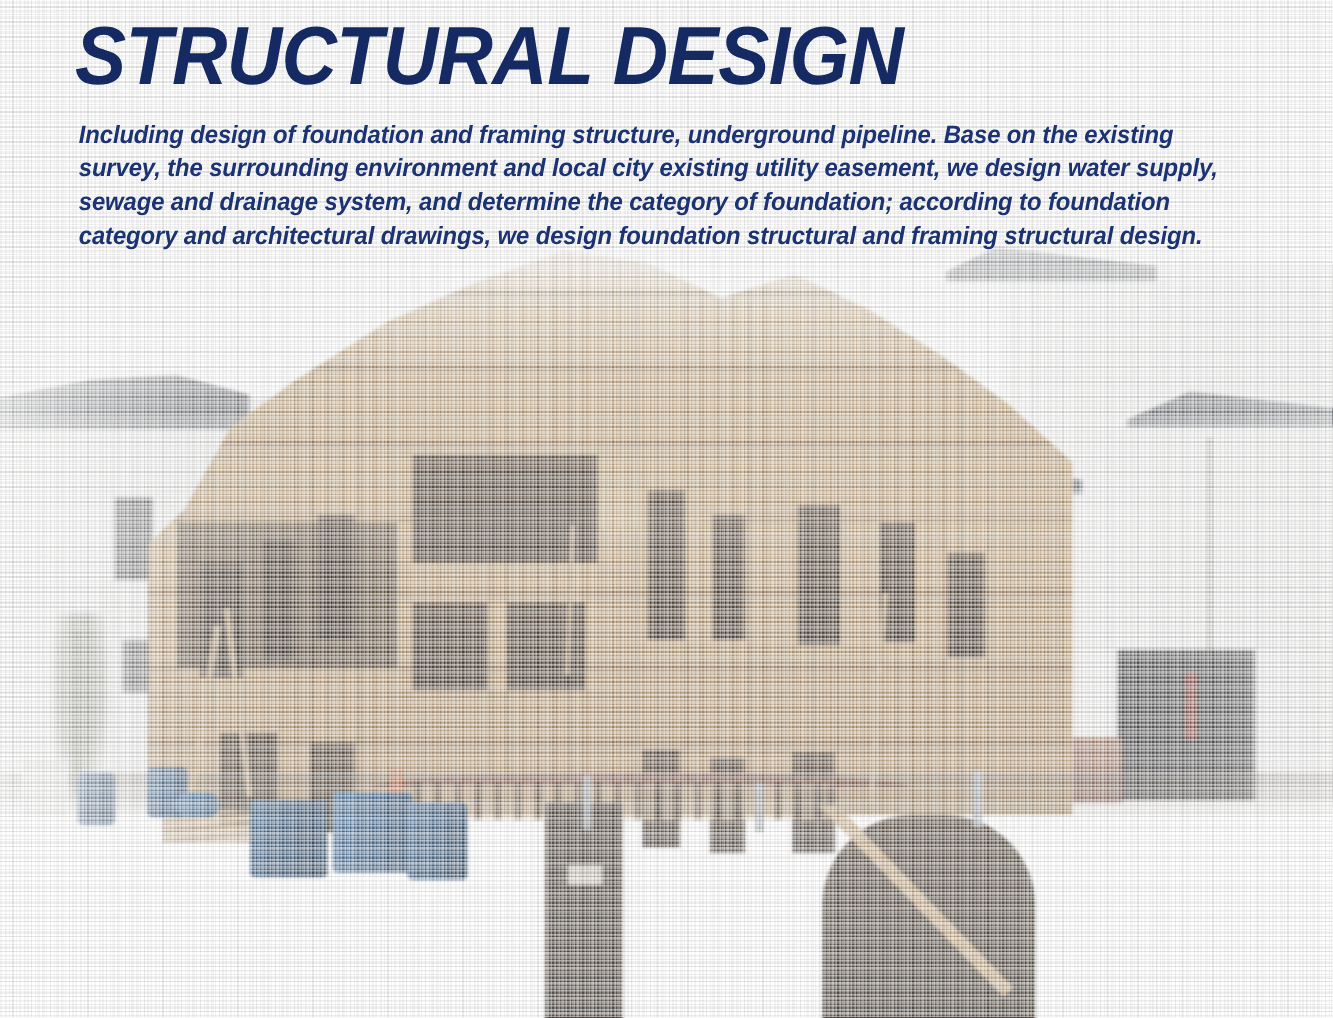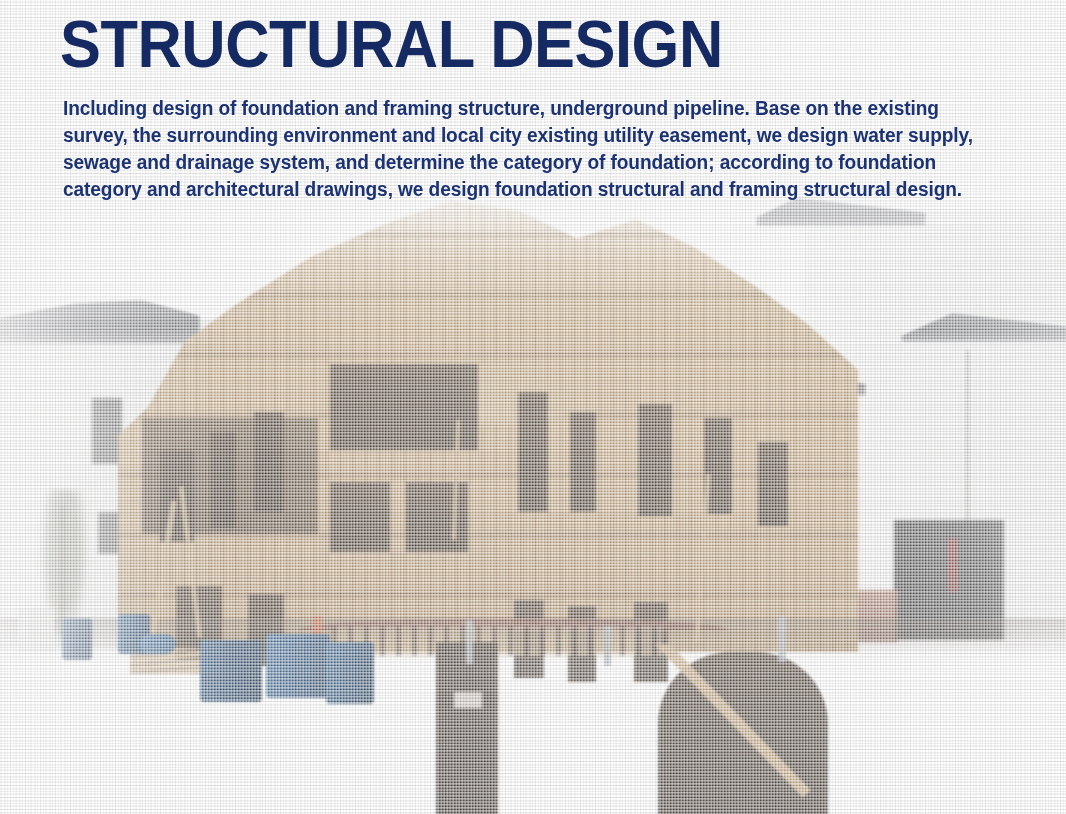--- a/index.html
+++ b/index.html
@@ -13,20 +13,21 @@
   }
 
   
   #slide {
     position: relative;
     width: 1066px;
     height: 814px;
     overflow: hidden;
     background: #fdfdfd;
     user-select: none;
+    font-style: italic;
   }
 
   
   .photo-layer {
     position: absolute;
     inset: 0;
     overflow: hidden;
   }
 
   

